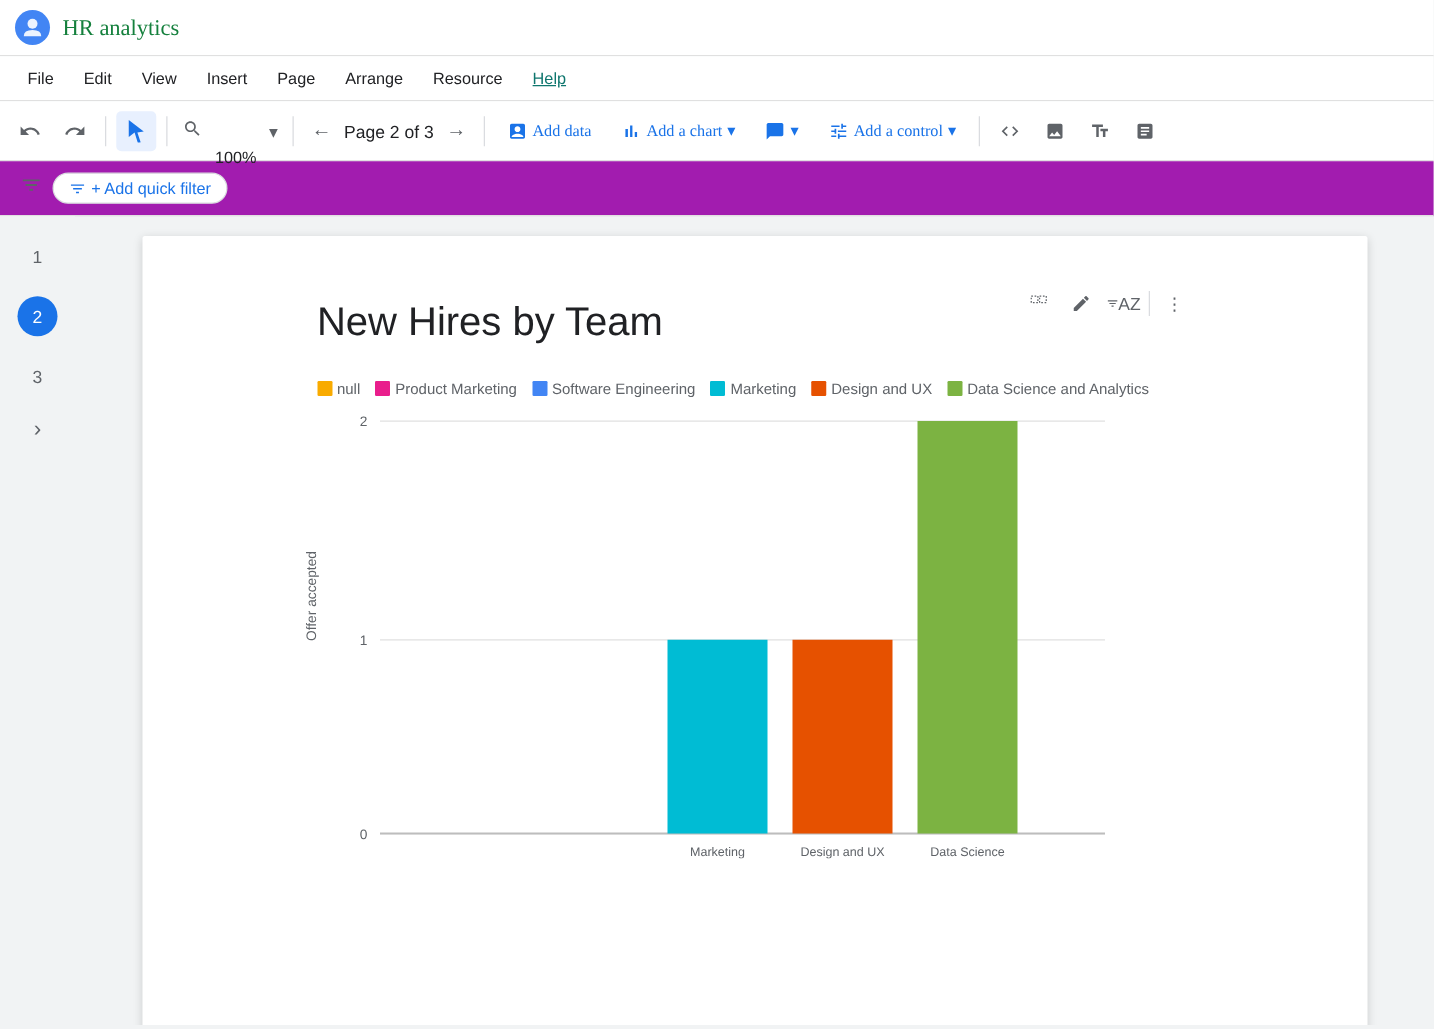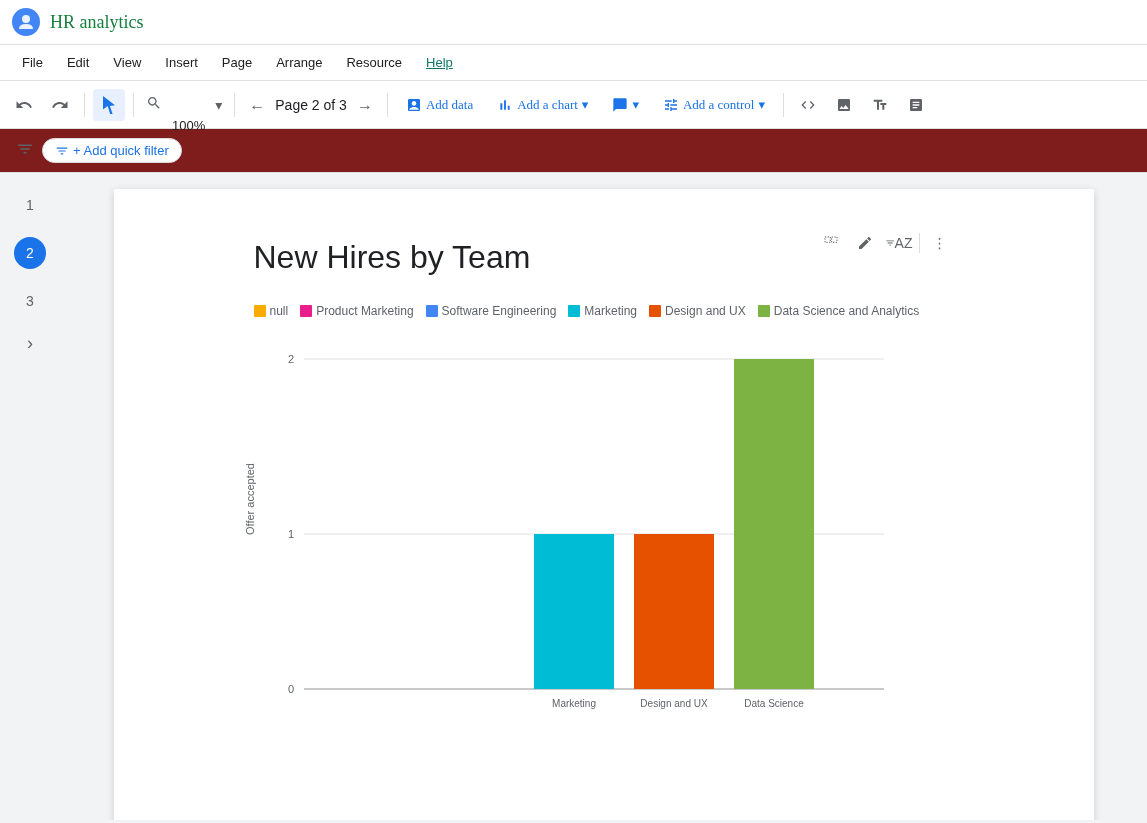--- a/index.html
+++ b/index.html
@@ -94,21 +94,21 @@
       color: #1a73e8;
       border: none; background: transparent; font-family: Liberation Serif, serif;
     }
     .toolbar-action svg { flex-shrink: 0; }
 
     
     .filter-bar {
       display: flex;
       align-items: center;
       padding: 6px 16px;
-      background: #7f1d1d;
+      background: #a21caf;
       border-bottom: 1px solid #e0e0e0;
       gap: 8px;
       height: 44px;
     }
     .filter-icon { color: #5f6368; font-size: 16px; cursor: pointer; }
     .add-filter-btn {
       display: flex; align-items: center; gap: 4px;
       padding: 4px 12px;
       border: 1px solid #dadce0;
       border-radius: 16px;
@@ -203,21 +203,21 @@
       font-size: 32px;
       font-weight: 400;
       color: #202124;
       margin-bottom: 28px;
       margin-top: 30px;
     }
     .chart-legend {
       display: flex;
       flex-wrap: wrap;
       gap: 12px;
-      margin-bottom: 31px;
+      margin-bottom: 9px;
       font-size: 12px;
       color: #5f6368;
     }
     .legend-item {
       display: flex;
       align-items: center;
       gap: 4px;
     }
     .legend-swatch {
       width: 12px; height: 12px;

